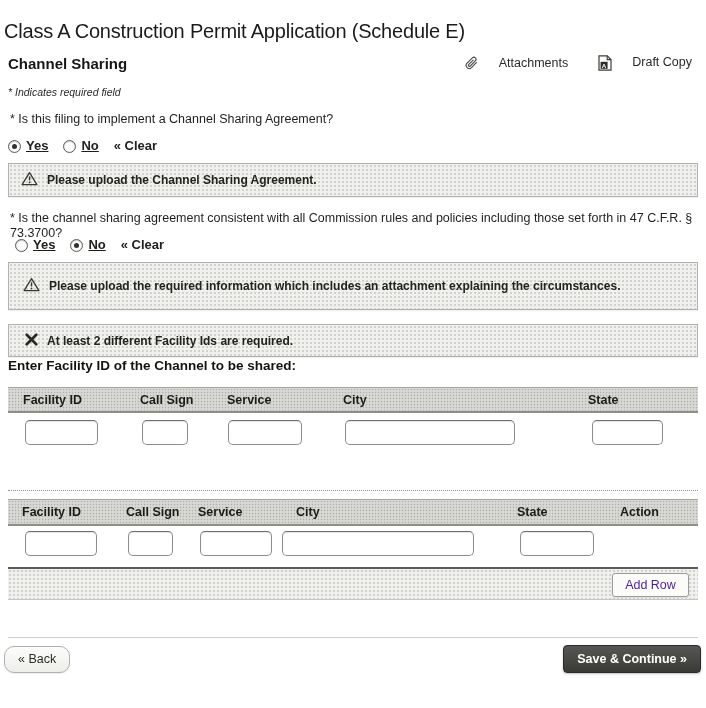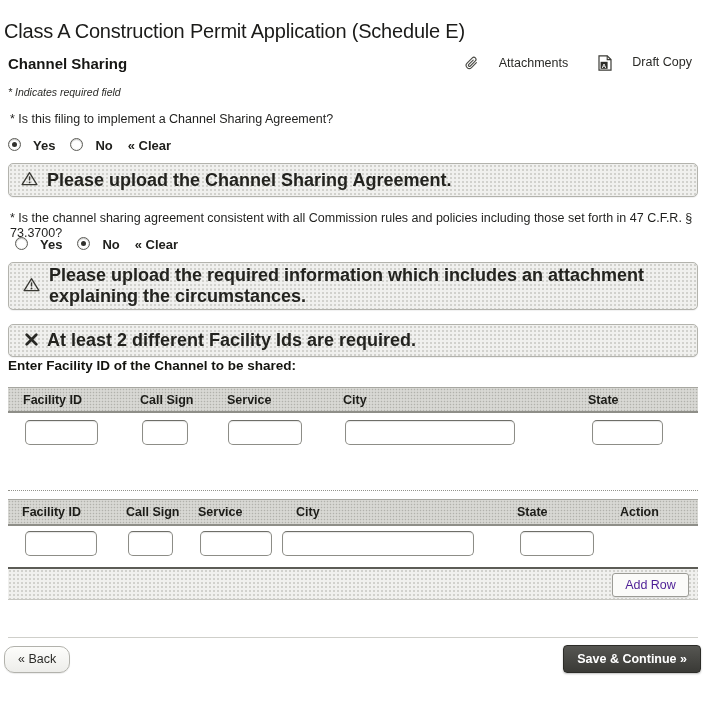--- a/index.html
+++ b/index.html
@@ -20,29 +20,29 @@
   .head-links { display:flex; align-items:center; gap:30px; margin-right:6px; }
   .head-link { display:flex; align-items:flex-start; gap:20px; font-size:12.5px; color:#2a2a27; text-decoration:none; cursor:pointer; }
   .head-link svg { display:block; }
 
   .required-note { font-size:10.5px; font-style:italic; margin:14px 0 0 0; height:12px; line-height:12px; color:#2a2a27; }
 
   .question { font-size:12.5px; margin:14px 0 0 2px; height:15px; line-height:15px; color:#1f1f1d; }
 
   .radio-row { display:flex; align-items:center; gap:15px; margin-top:11px; height:15px; }
   .radio-row.indent { margin-left:7px; }
-  .radio { display:flex; align-items:flex-start; gap:12px; cursor:pointer; }
+  .radio { display:flex; align-items:flex-end; gap:5px; cursor:pointer;text-decoration:underline; }
   .rb { width:13px; height:13px; border-radius:50%; border:1px solid #5d5d58; display:inline-block; position:relative;
         background:radial-gradient(#ffffff 50%, #e1e1dd); box-shadow:inset 0 1px 1px rgba(0,0,0,0.18); }
   .rb.checked::after { content:""; position:absolute; inset:3px; border-radius:50%; background:#31312d; }
   .rb-label { font-size:13px; font-weight:700; color:#21211e; }
   .clear-link { font-size:13px; font-weight:700; color:#21211e; text-decoration:none; cursor:pointer; }
 
-  .notice { width:100%; border:1px solid #b3b3ad; border-radius:5px; box-shadow:0 1px 1px rgba(0,0,0,0.06);
-            display:flex; align-items:center; gap:9px; padding:8px 12px; font-size:18px; font-weight:700; color:#23231f; }
+  .notice { width:100%; border:1px solid #b3b3ad; border-radius:0; box-shadow:0 1px 1px rgba(0,0,0,0.06);
+            display:flex; align-items:center; gap:9px; padding:8px 12px; font-size:12px; font-weight:700; color:#23231f; }
   .notice.h34 { height:34px; margin-top:10px; }
   .notice.h40 { height:48px; margin-top:10px; padding-left:14px; }
   .notice.h33 { height:33px; margin-top:14px; padding-left:16px; }
   .notice svg { flex:0 0 auto; }
 
   h3.tbl-heading { font-size:13.5px; font-weight:700; margin:0; color:#14140f; height:17px; line-height:17px; }
   .mt11 { margin-top:11px; } .mt10 { margin-top:10px; }
 
   .thead { position:relative; width:100%; height:26px; margin-top:13px;
            background-color:#d8d8d4;

